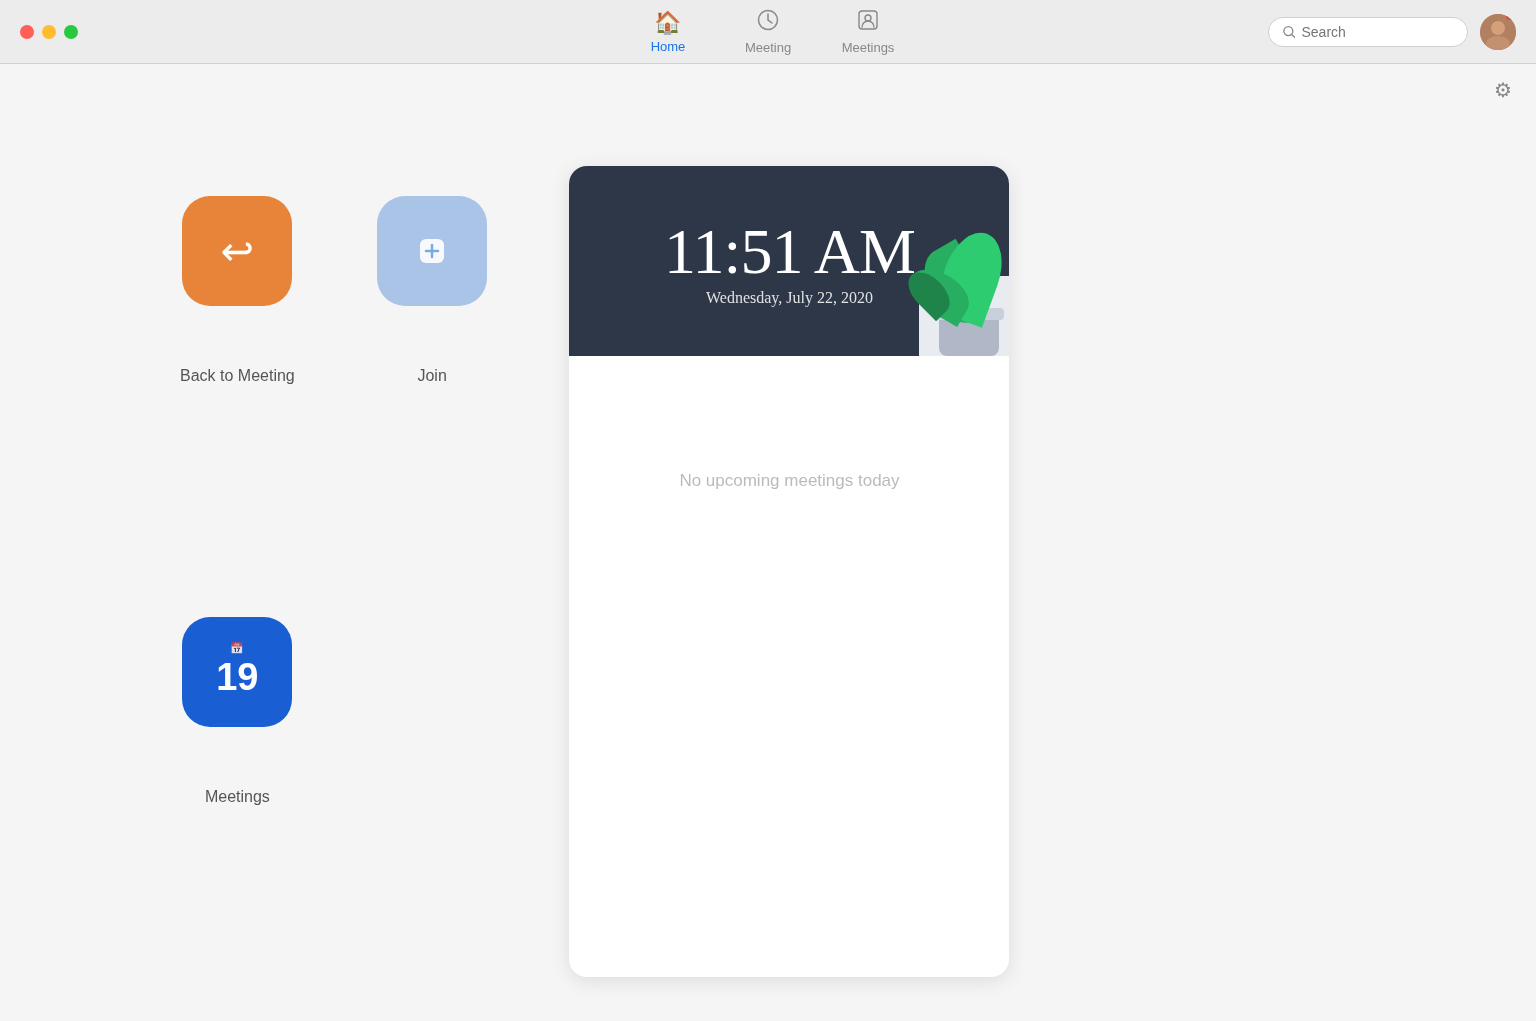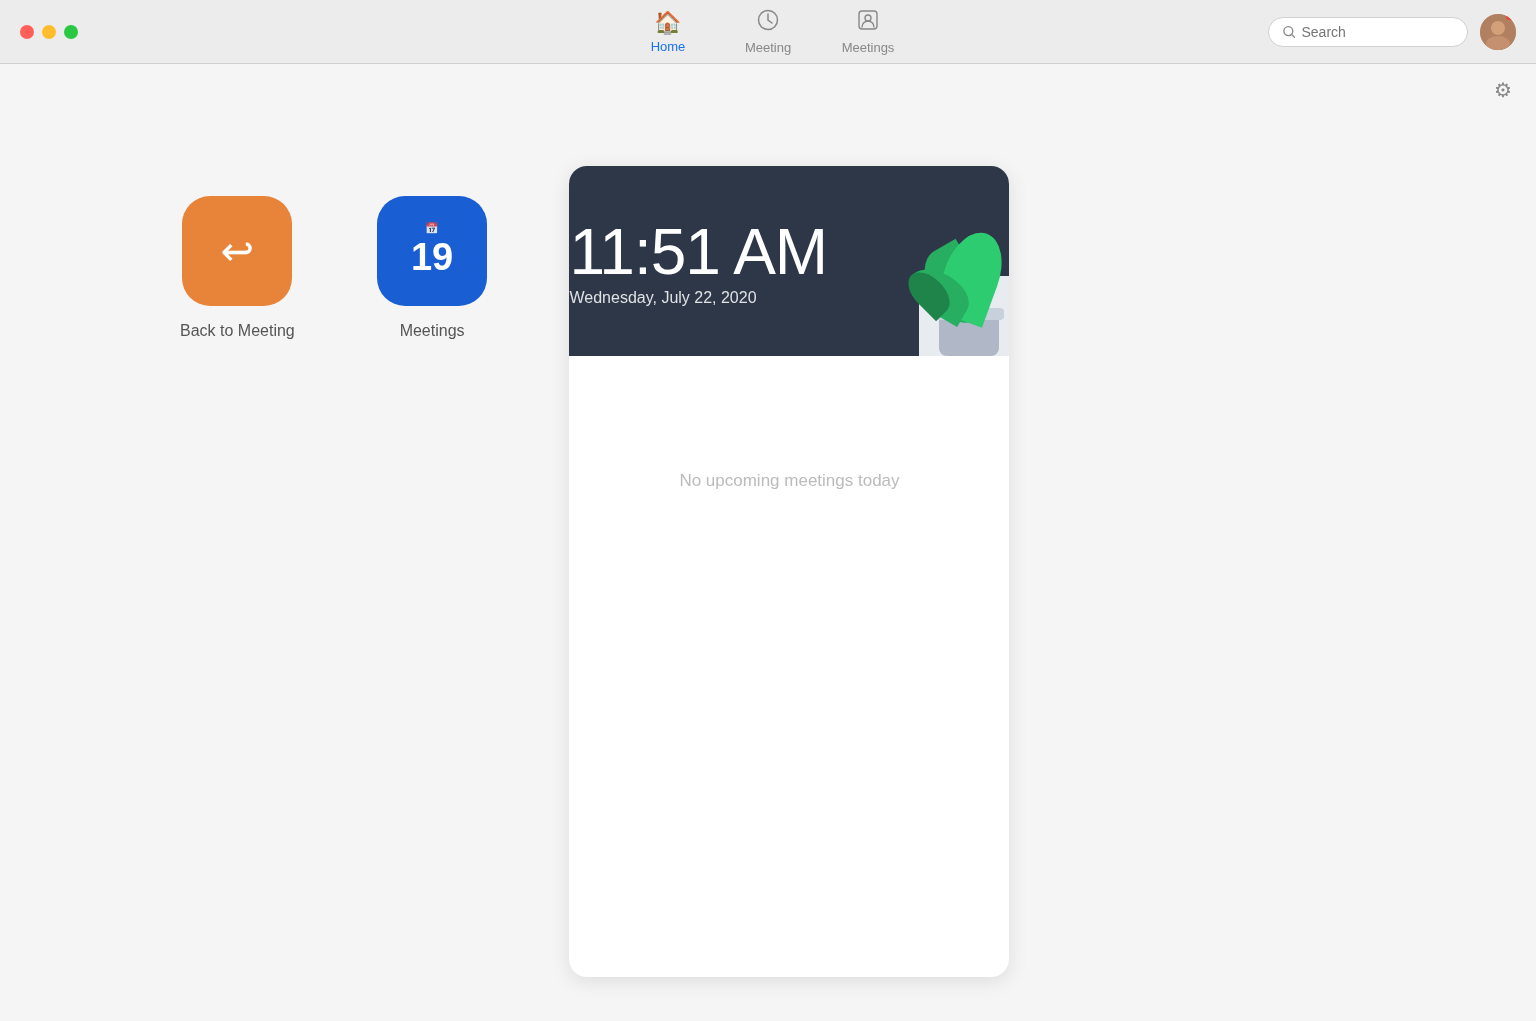--- a/index.html
+++ b/index.html
@@ -174,20 +174,21 @@
     .action-btn.light-blue { background: #aac4e8; }
     .action-btn.blue { background: #1a5ed4; }
     .action-btn.pale-blue { background: #aac4e8; }
 
     .action-label {
       font-size: 16px;
       color: #555;
       display: flex;
       align-items: center;
       gap: 5px;
+      margin-top: 45px;
     }
     .action-label .chevron { font-size: 12px; color: #666; }
 
     
     .schedule-icon {
       display: flex;
       flex-direction: column;
       align-items: center;
       justify-content: center;
       font-size: 14px;
@@ -206,23 +207,24 @@
       box-shadow: 0 4px 20px rgba(0,0,0,0.1);
       flex-shrink: 0;
     }
 
     .clock-header {
       background: #2d3748;
       height: 190px;
       position: relative;
       display: flex;
       flex-direction: column;
-      align-items: flex-start;
+      align-items: center;
       justify-content: center;
       overflow: hidden;
+      font-family: Liberation Serif, serif;
     }
 
     
     .plant-decoration {
       position: absolute;
       right: 0;
       bottom: 0;
       top: 0;
       width: 120px;
     }
@@ -415,20 +417,30 @@
 
   <div class="actions-grid">
 
     <div class="action-item">
       <div class="action-btn orange">
         <span class="back-icon">↩</span>
       </div>
       <span class="action-label">Back to Meeting</span>
     </div>
 
+    <div class="action-item">
+      <div class="action-btn light-blue">
+        <svg width="48" height="48" viewBox="0 0 48 48">
+          <rect x="12" y="12" width="24" height="24" rx="6" fill="white" opacity="0.9"></rect>
+          <line x1="24" y1="18" x2="24" y2="30" stroke="#7aabde" stroke-width="2.5" stroke-linecap="round"></line>
+          <line x1="18" y1="24" x2="30" y2="24" stroke="#7aabde" stroke-width="2.5" stroke-linecap="round"></line>
+        </svg>
+      </div>
+      <span class="action-label">Join</span>
+    </div>
 
     <div class="action-item">
       <div class="action-btn blue">
         <div class="schedule-icon">
           <span class="cal-header">📅</span>
           <span class="cal-day">19</span>
         </div>
       </div>
       <span class="action-label">Meetings</span>
     </div>

